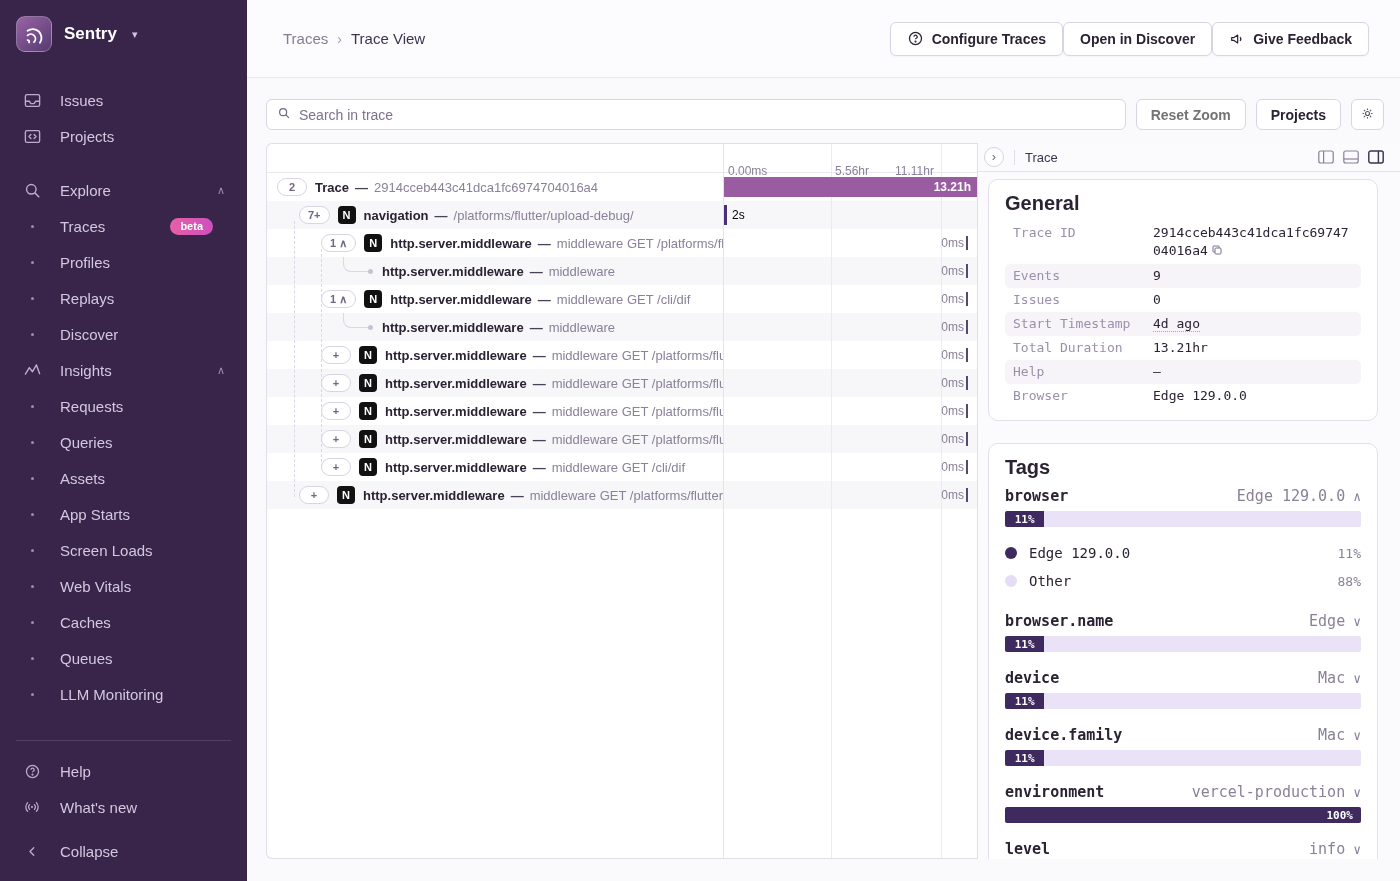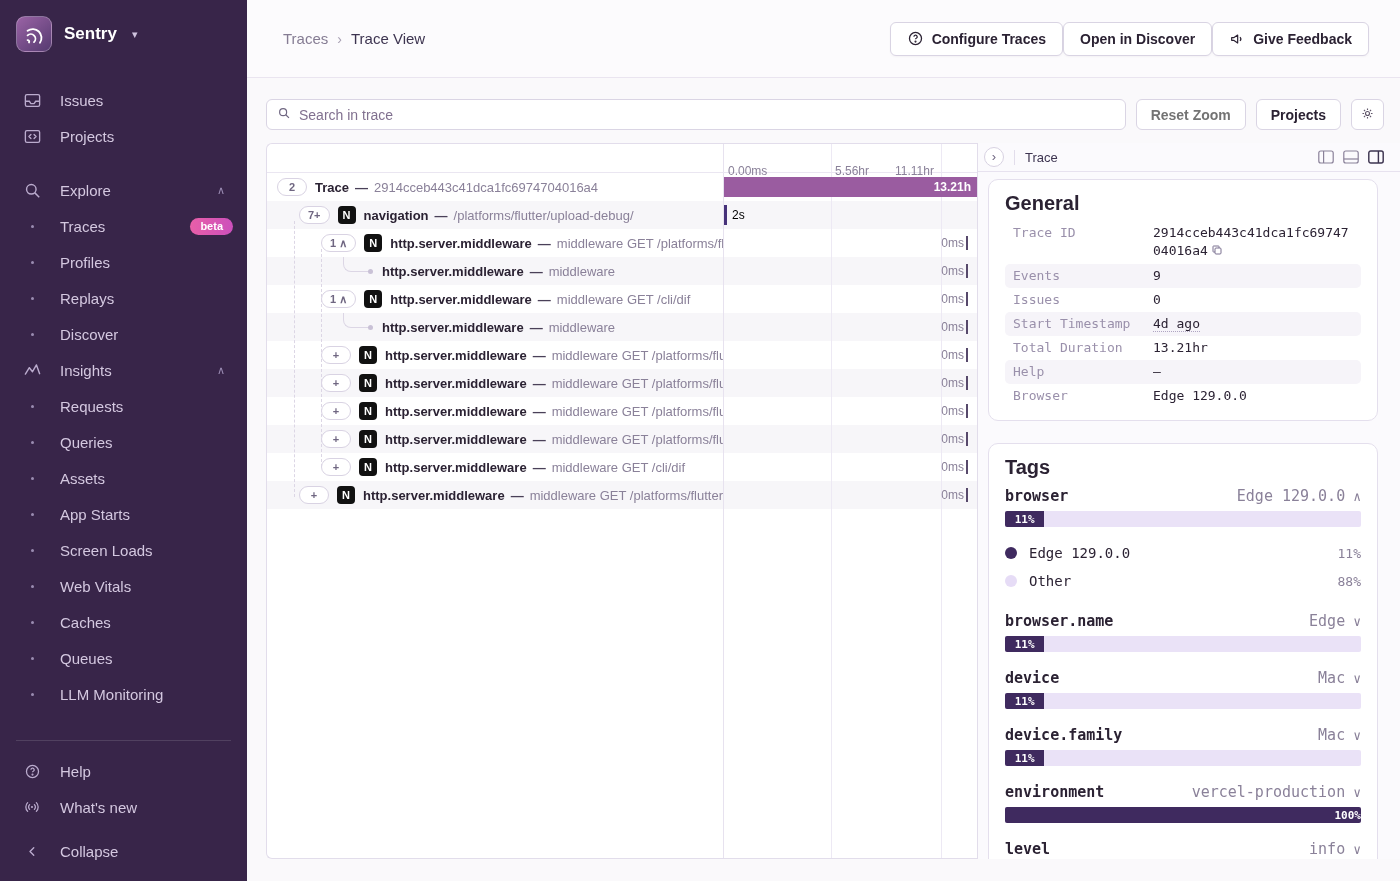--- a/index.html
+++ b/index.html
@@ -15,21 +15,21 @@
     display:flex;align-items:center;justify-content:center}
   .brand-name{color:#fff;font-weight:700;font-size:17px}
   .brand-caret{color:#cfc3de;font-size:11px;margin-left:3px}
   .nav{flex:1;padding-top:14px}
   .gap{height:18px}
   .s-item{display:flex;align-items:center;height:36px;padding:0 14px;font-size:15px;color:#D4C8E0;cursor:pointer}
   .s-icon{width:20px;display:flex;justify-content:center;align-items:center;margin-left:8px;color:#BBACCE;flex-shrink:0}
   .bdot{width:3px;height:3px;border-radius:50%;background:#9A8CB1;display:inline-block}
   .s-label{margin-left:18px;white-space:nowrap}
   .s-caret{margin-left:auto;margin-right:8px;color:#9C8DB5;font-size:11px}
-  .s-badge{margin-left:auto;background:linear-gradient(90deg,#E85FA8,#CC4FBC);
+  .s-badge{margin-left:auto;margin-right:20px;background:linear-gradient(90deg,#E85FA8,#CC4FBC);
     color:#fff;font-size:11px;font-weight:700;border-radius:10px;padding:3px 10px;line-height:1}
   .side-divider{height:1px;background:rgba(255,255,255,.13);margin:12px 16px}
   .side-footer{padding-bottom:8px}
   .collapse-wrap{margin-top:auto;padding-bottom:12px}
 
   
   .main{flex:1;display:flex;flex-direction:column;min-width:0}
   .top{height:78px;flex-shrink:0;background:#FCFBFD;border-bottom:1px solid #EAE5F0;
     display:flex;align-items:center;padding:0 31px 0 36px}
   .crumbs{display:flex;align-items:center;gap:9px;font-size:15px;color:#857C93}
@@ -110,21 +110,21 @@
   .copy-ic{display:inline-block;vertical-align:-1px;margin-left:3px}
   .tag{margin-top:17px}
   .tag.first{margin-top:8px}
   .tag-head{display:flex;align-items:baseline;font-family:"DejaVu Sans Mono",monospace;cursor:pointer}
   .tkey{font-size:15px;font-weight:700;color:#2B2233}
   .tval{margin-left:auto;color:#8A8199;font-size:15px}
   .tcaret{color:#8A8199;font-size:13px;margin-left:8px}
   .tbar{height:16px;background:#EAE2F7;border-radius:2px;margin-top:6px;position:relative;overflow:hidden}
   .tseg{position:absolute;left:0;top:0;bottom:0;background:#3F2A5F;color:#fff;font-size:11px;font-weight:700;
     font-family:"DejaVu Sans Mono",monospace;display:flex;align-items:center;justify-content:center}
-  .tseg.end{justify-content:flex-end;padding-right:0}
+  .tseg.end{justify-content:flex-end;padding-right:8px}
   .legend{margin-top:12px;margin-bottom:4px}
   .lrow{display:flex;align-items:center;height:28px;font-family:"DejaVu Sans Mono",monospace}
   .ldot{width:12px;height:12px;border-radius:50%;margin-right:12px;flex-shrink:0}
   .ldot.dark{background:#3F2A5F}
   .ldot.light{background:#E6DCF6}
   .llabel{font-size:14px;color:#2B2233}
   .lpct{margin-left:auto;color:#8A8199;font-size:13px}
 </style>
 </head>
 <body>

